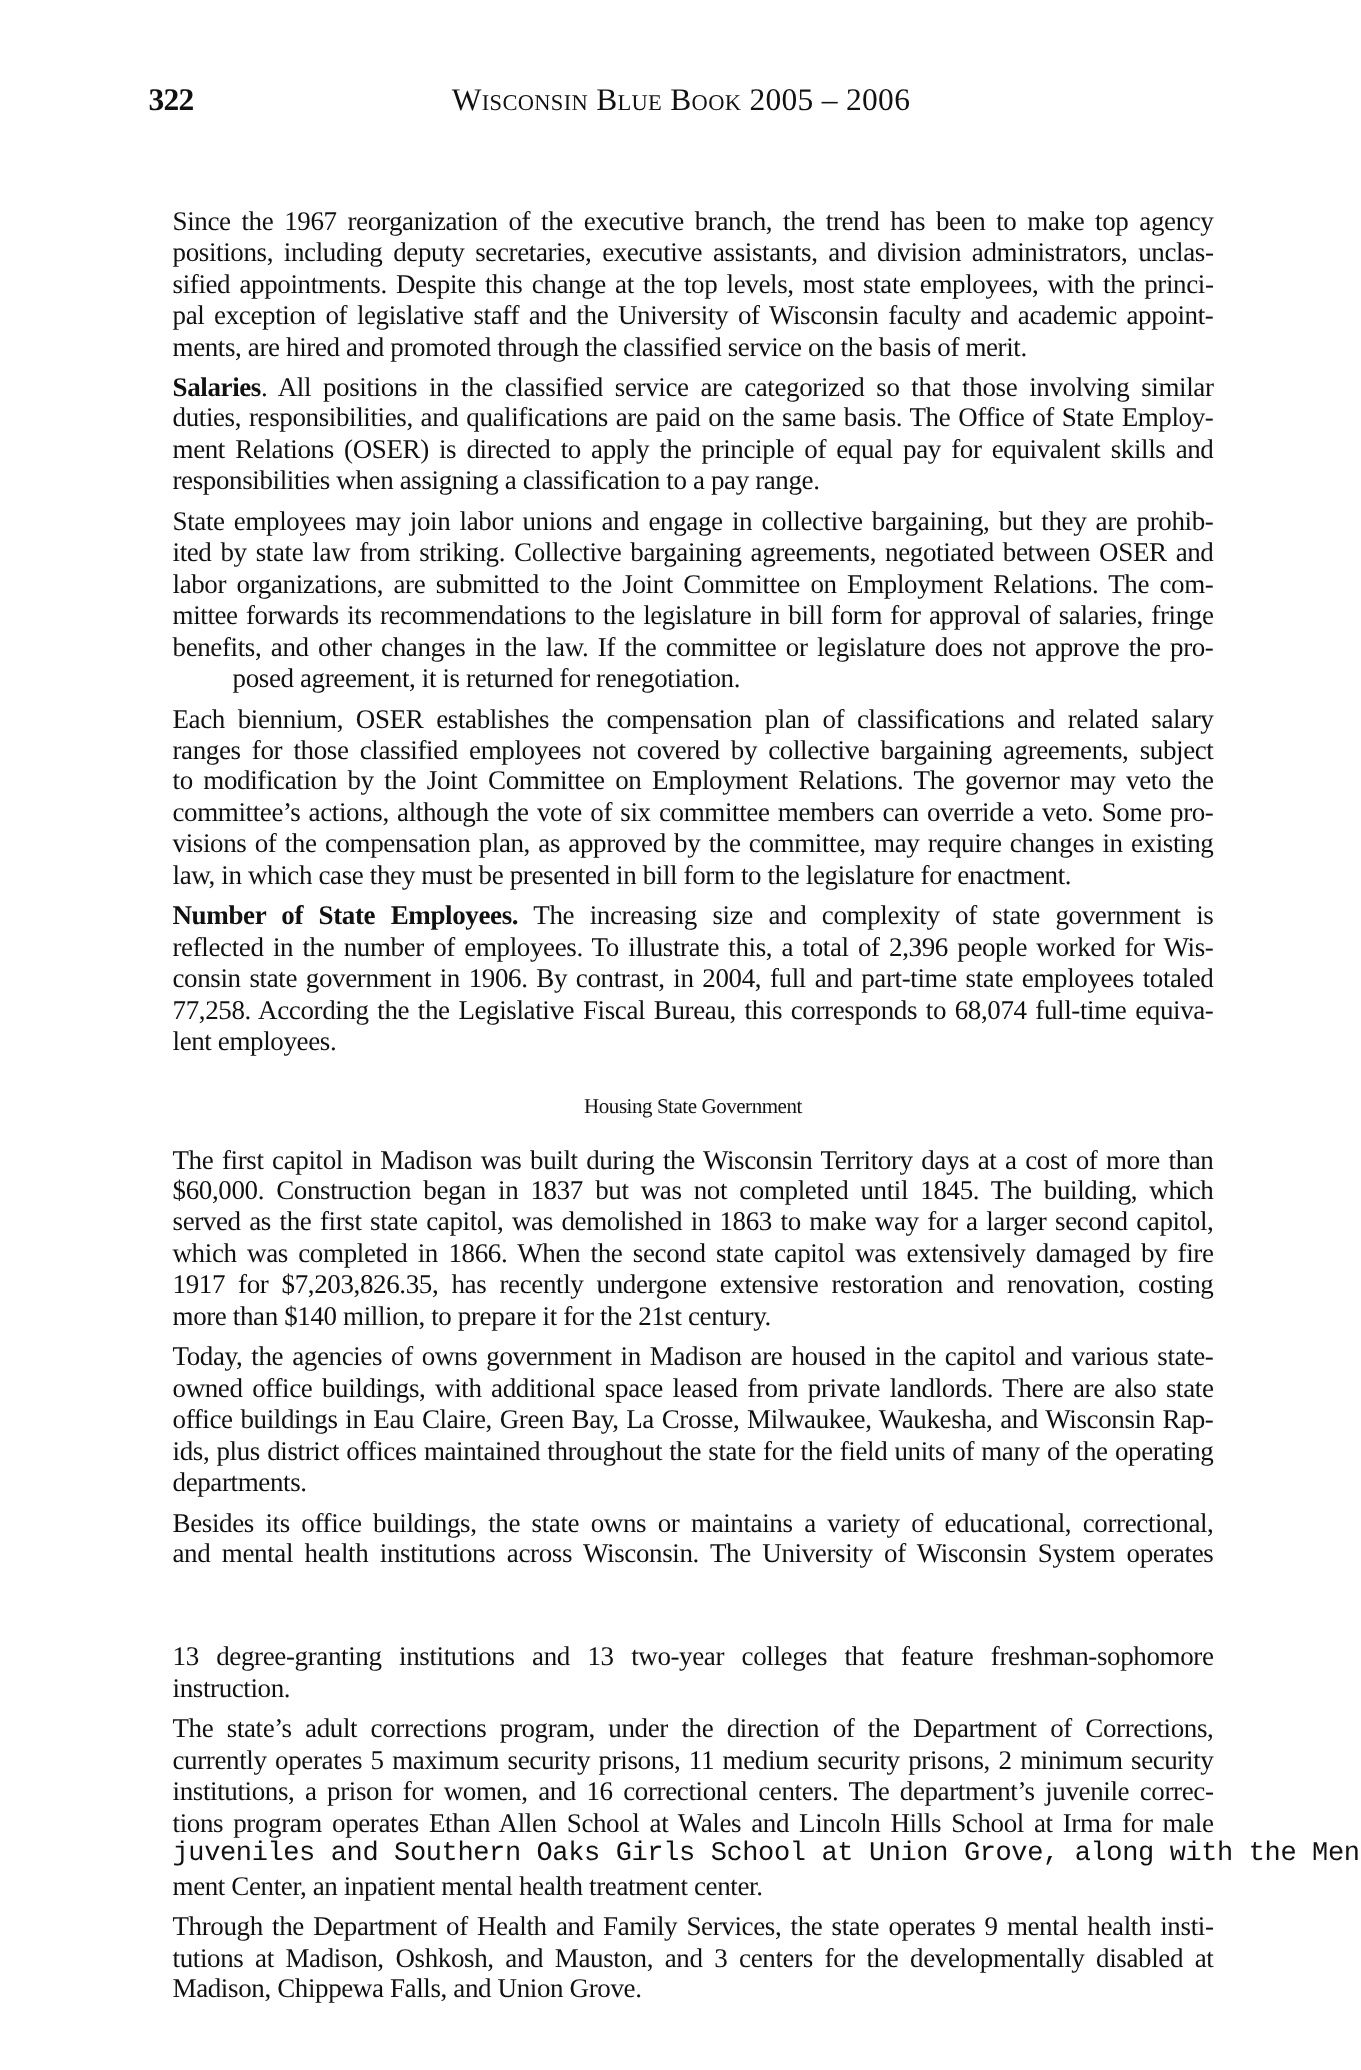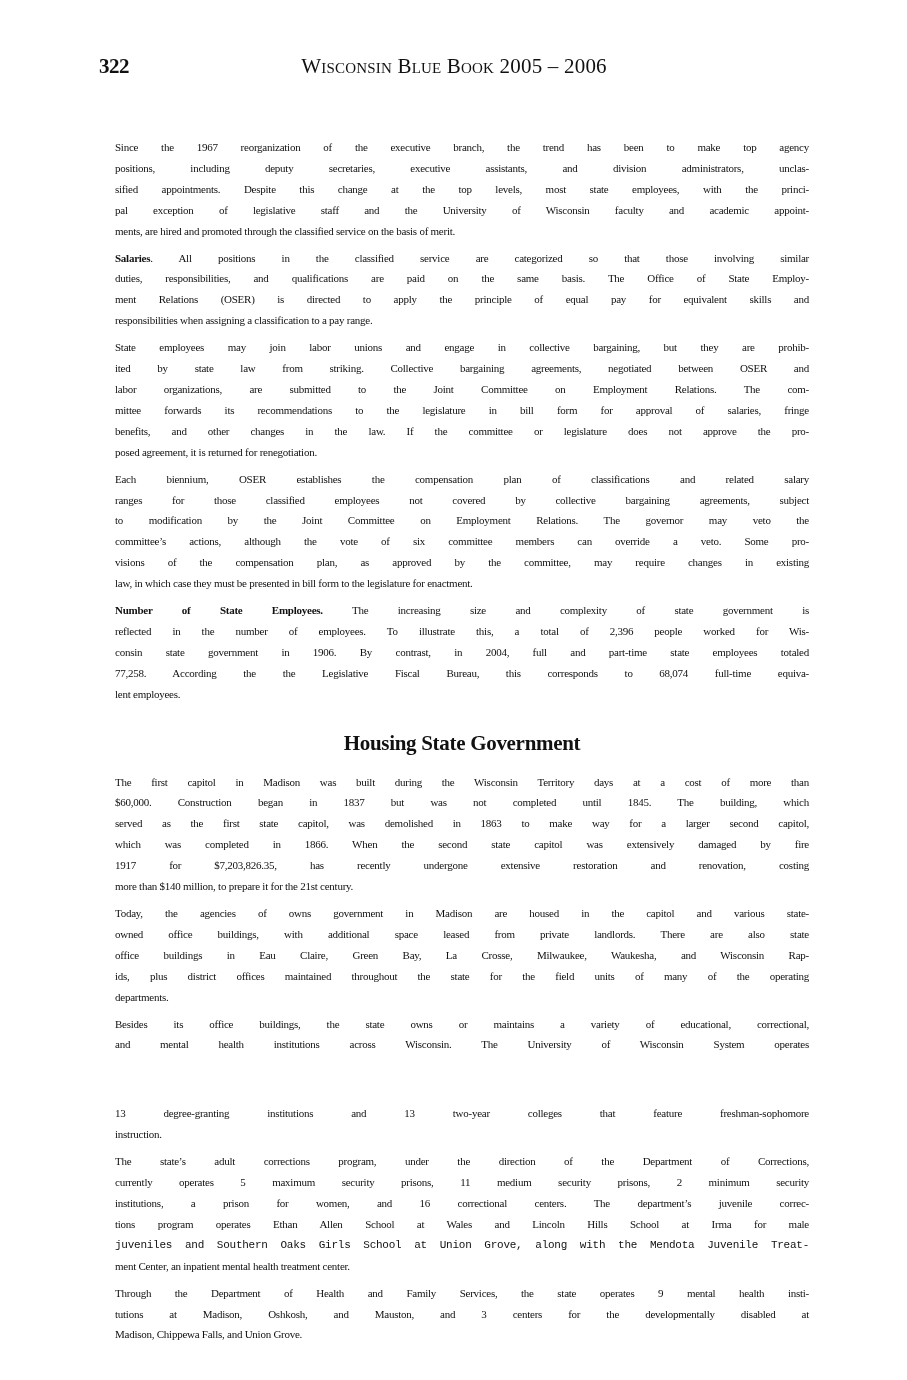--- a/index.html
+++ b/index.html
@@ -41,37 +41,37 @@
       letter-spacing: 0.2px;
     }
     .content {
       position: absolute;
       top: 137px;
       left: 115px;
       width: 694px;
     }
     p.para {
       margin: 0 0 6px 0;
-      font-size: 11px;
+      font-size: 18px;
       line-height: 20.9px;
       text-align: justify;
       text-indent: 0;
       transform-origin: left top;
       letter-spacing: -0.25px;
       word-spacing: 0px;
       hyphens: none;
     }
     p.para .lead {
       font-weight: bold;
     }
     h2.section-heading {
       margin: 26px 0 16px 0;
       text-align: center;
-      font-size: 21px;
-      font-weight: bold;
+      font-size: 14px;
+      font-weight: normal;
       letter-spacing: -0.3px;
     }
     .line {
       display: block;
       text-align: justify;
       text-align-last: justify;
       white-space: nowrap;
     }
     .line.last {
       text-align-last: left;
@@ -100,21 +100,21 @@
       <span class="line" style="display: block; text-align-last: justify;">duties, responsibilities, and qualifications are paid on the same basis.  The Office of State Employ-</span>
       <span class="line" style="display: block; text-align-last: justify;">ment Relations (OSER) is directed to apply the principle of equal pay for equivalent skills and</span>
       <span class="line last" style="display: block; text-align-last: left;">responsibilities when assigning a classification to a pay range.</span>
     </p>
     <p class="para">
       <span class="line" style="display: block; text-align-last: justify;">State employees may join labor unions and engage in collective bargaining, but they are prohib-</span>
       <span class="line" style="display: block; text-align-last: justify;">ited by state law from striking.  Collective bargaining agreements, negotiated between OSER and</span>
       <span class="line" style="display: block; text-align-last: justify;">labor organizations, are submitted to the Joint Committee on Employment Relations.  The com-</span>
       <span class="line" style="display: block; text-align-last: justify;">mittee forwards its recommendations to the legislature in bill form for approval of salaries, fringe</span>
       <span class="line" style="display: block; text-align-last: justify;">benefits, and other changes in the law.  If the committee or legislature does not approve the pro-</span>
-      <span class="line last" style="display: block; text-align-last: left;">posed agreement, it is returned for renegotiation.</span>
+      <span class="line last" style="display: block; text-align-last: left; margin-left: 40px;">posed agreement, it is returned for renegotiation.</span>
     </p>
     <p class="para">
       <span class="line" style="display: block; text-align-last: justify;">Each biennium, OSER establishes the compensation plan of classifications and related salary</span>
       <span class="line" style="display: block; text-align-last: justify;">ranges for those classified employees not covered by collective bargaining agreements, subject</span>
       <span class="line" style="display: block; text-align-last: justify;">to modification by the Joint Committee on Employment Relations.  The governor may veto the</span>
       <span class="line" style="display: block; text-align-last: justify;">committee’s actions, although the vote of six committee members can override a veto.  Some pro-</span>
       <span class="line" style="display: block; text-align-last: justify;">visions of the compensation plan, as approved by the committee, may require changes in existing</span>
       <span class="line last" style="display: block; text-align-last: left;">law, in which case they must be presented in bill form to the legislature for enactment.</span>
     </p>
     <p class="para">

